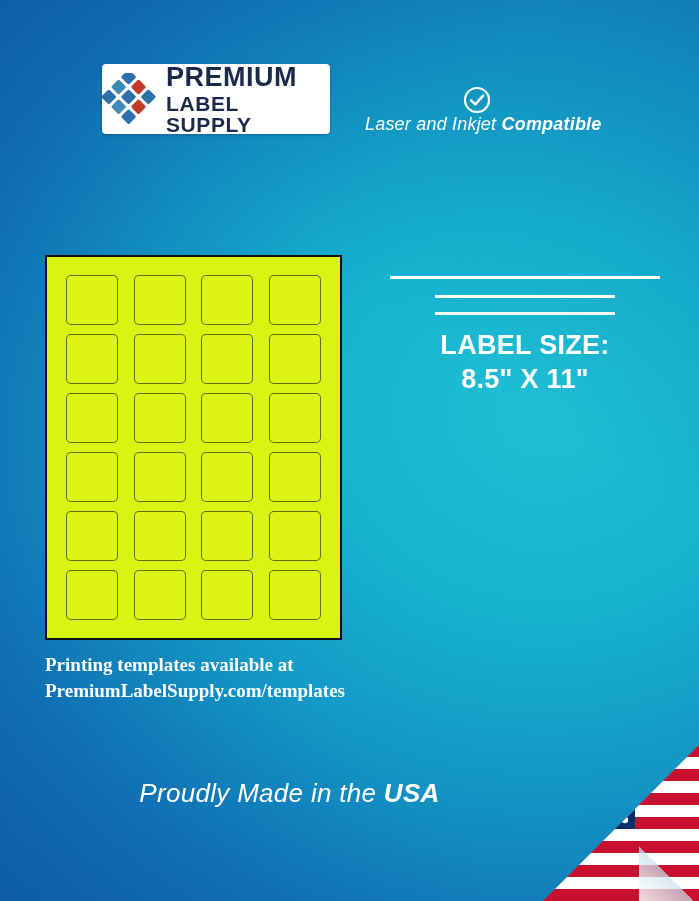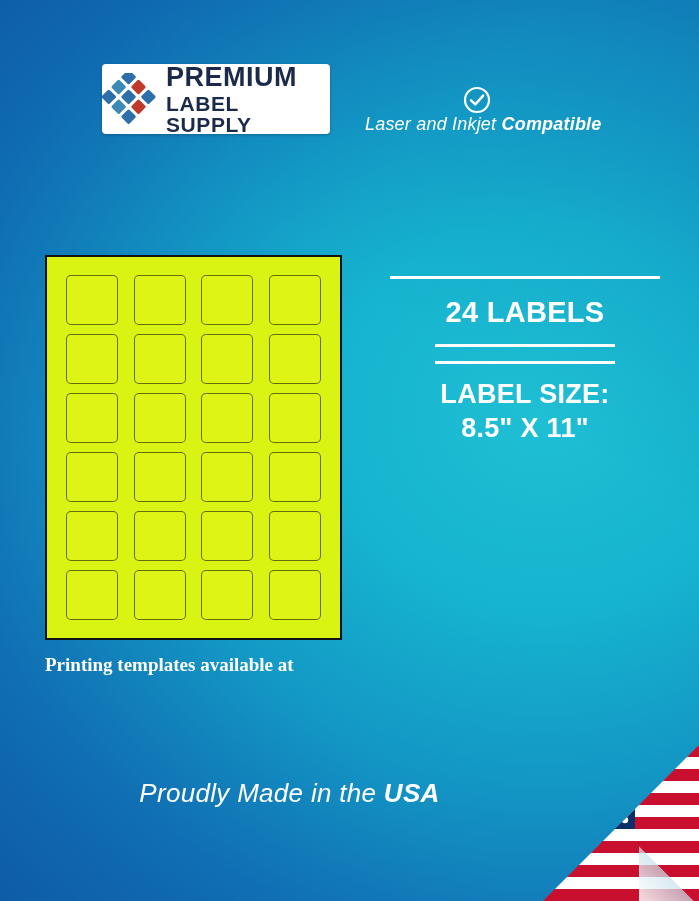--- a/index.html
+++ b/index.html
@@ -270,26 +270,26 @@
     <div class="cellwrap">
         <div class="label-cell"></div>
       </div>
     <div class="cellwrap">
         <div class="label-cell"></div>
       </div>
   </div>
 
   <div class="templates">
     <div>Printing templates available at</div>
+    <div>PremiumLabelSupply.com/templates</div>
   </div>
 
   <div class="info">
     <div class="rule"></div>
     <div class="big">
-      <div>24 LABELS</div>
     </div>
     <div class="rule short"></div>
     <div class="rule short"></div>
     <div class="big2">
       <div>LABEL SIZE:</div>
       <div>8.5" X 11"</div>
     </div>
   </div>
 
   <div class="usa"><span>Proudly Made in the </span><b>USA</b></div>

